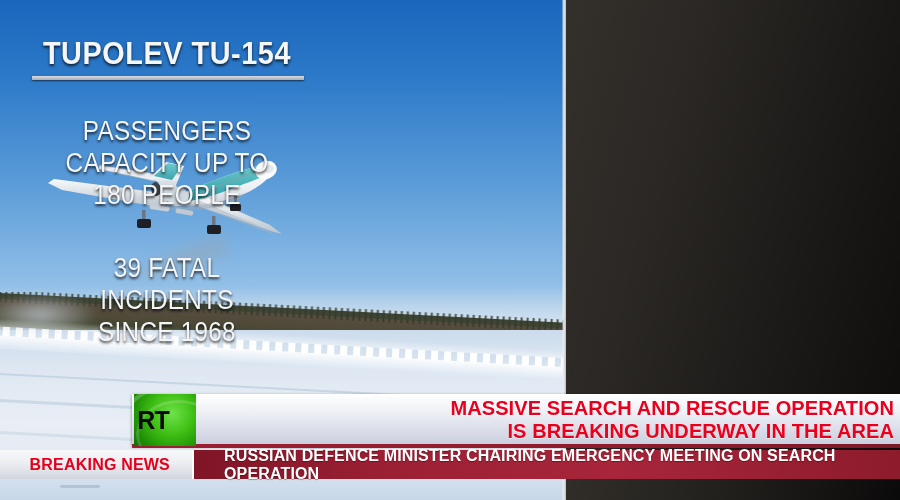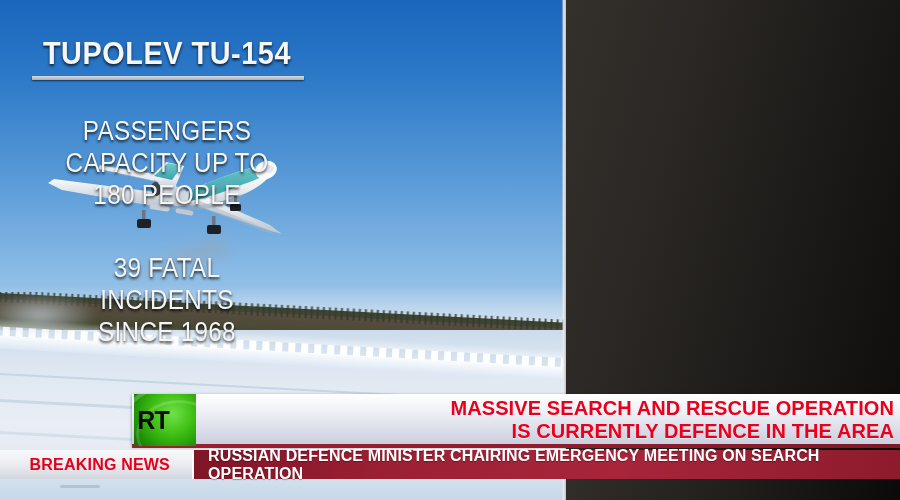--- a/index.html
+++ b/index.html
@@ -98,21 +98,21 @@
 
   
   #ticker{position:absolute;left:0;top:450px;width:900px;height:29px;}
   #ticker-label{position:absolute;left:0;top:0;width:194px;height:29px;
      background:linear-gradient(to bottom,#f7f8fa 0%,#eceef2 45%,#d2d5dc 100%);
      display:flex;align-items:center;justify-content:flex-end;padding-right:24px;
      box-sizing:border-box;}
   #ticker-label span{color:#e4001b;font-weight:700;font-size:16px;letter-spacing:.2px;}
   #ticker-body{position:absolute;left:194px;top:0;width:706px;height:29px;
      background:linear-gradient(to right,#7f1526 0%,#9c2034 28%,#a8253a 60%,#8d1b2c 100%);
-     display:flex;align-items:center;padding-left:14px;box-sizing:border-box;}
+     display:flex;align-items:center;padding-left:30px;box-sizing:border-box;}
   #ticker-body span{color:#ffffff;font-weight:700;font-size:16px;letter-spacing:.15px;
      text-shadow:0 1px 1px rgba(0,0,0,.35);}
   #ticker-sep{position:absolute;left:192px;top:0;width:3px;height:29px;background:#ffffff;}
 
   
   #bottom-dark{position:absolute;left:566px;top:479px;width:334px;height:21px;
      background:linear-gradient(105deg,#312e29 0%,#211f1c 50%,#0b0a0a 100%);}
   #bottom-photo{position:absolute;left:0;top:479px;width:566px;height:21px;
      background:linear-gradient(to bottom,#d3e0ee,#c7d7e8);}
   #bottom-photo .spec{position:absolute;left:60px;top:6px;width:40px;height:3px;
@@ -221,21 +221,21 @@
 180 PEOPLE</div>
   <div class="fact" id="fact-2" style="white-space:pre-line">39 FATAL
 INCIDENTS
 SINCE 1968</div>
 
   <div id="bottom-dark"></div>
 
   <div id="headline">
     <div id="headline-text">
       <div>MASSIVE SEARCH AND RESCUE OPERATION</div>
-      <div>IS CURRENTLY DEFENCE IN THE AREA</div>
+      <div>IS BREAKING UNDERWAY IN THE AREA</div>
     </div>
   </div>
   <div id="headline-strip"></div>
 
   <div id="rt-logo">
     <div class="swoosh"></div>
     <div class="swoosh2"></div>
     <div id="rt-text">RT</div>
   </div>
 

